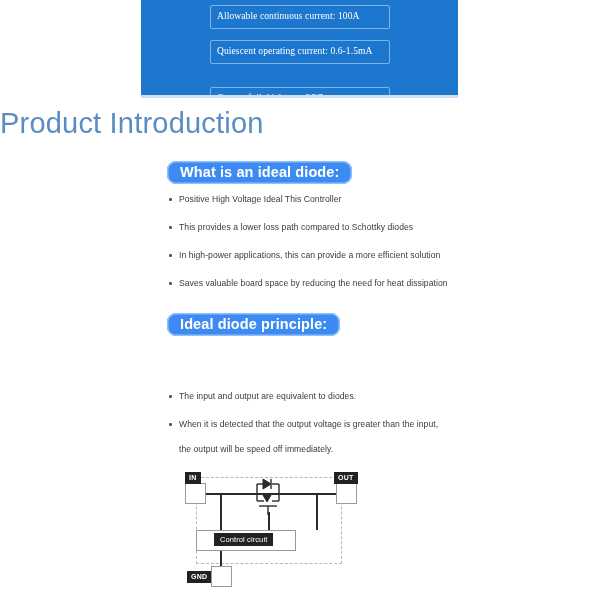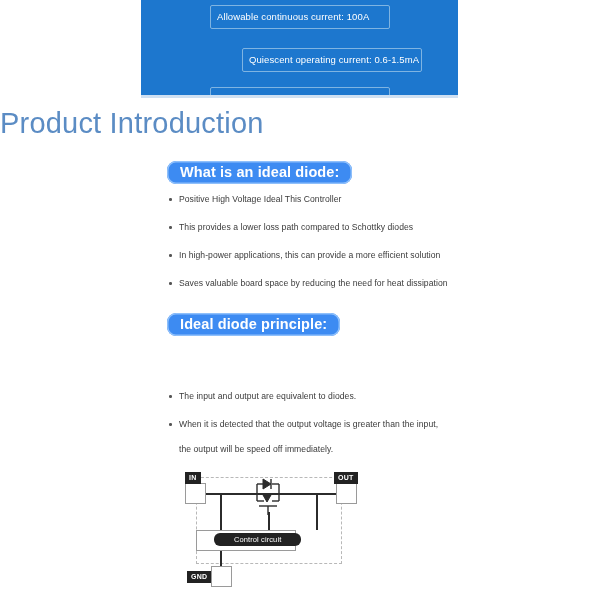--- a/index.html
+++ b/index.html
@@ -41,23 +41,24 @@
     left: 69px;
     width: 180px;
     border: 1px solid #7fb4e2;
     border-radius: 2px;
     box-sizing: border-box;
     color: #ffffff;
     font-size: 9.5px;
     line-height: 11.5px;
     padding: 5px 6px 5px 6px;
     letter-spacing: 0.1px;
+    font-family: Liberation Serif, serif;
   }
   .spec-box-1 { top: 5px; }
-  .spec-box-2 { top: 48px; margin-left: 32px; }
+  .spec-box-2 { top: 40px; }
   .spec-box-3 { top: 59px; margin-top: 28px; }
   .spec-line { display: block; white-space: nowrap; }
 
   
   .page-title {
     position: absolute;
     left: 0;
     top: 107px;
     width: 600px;
     text-align: left;
@@ -189,25 +190,24 @@
     background: #ffffff;
     box-sizing: border-box;
   }
   .ctrl-label {
     position: absolute;
     left: 38px;
     top: 67px;
     background: #222222;
     color: #ffffff;
     font-size: 7.5px;
-    padding: 2px 20px;
+    padding: 2px 6px;
     line-height: 9px;
     white-space: nowrap;
     letter-spacing: 0.1px;
-    border-radius: 6px;
   }
 
   .mosfet {
     position: absolute;
     left: 74px;
     top: 9px;
     width: 36px;
     height: 40px;
   }
 </style>

